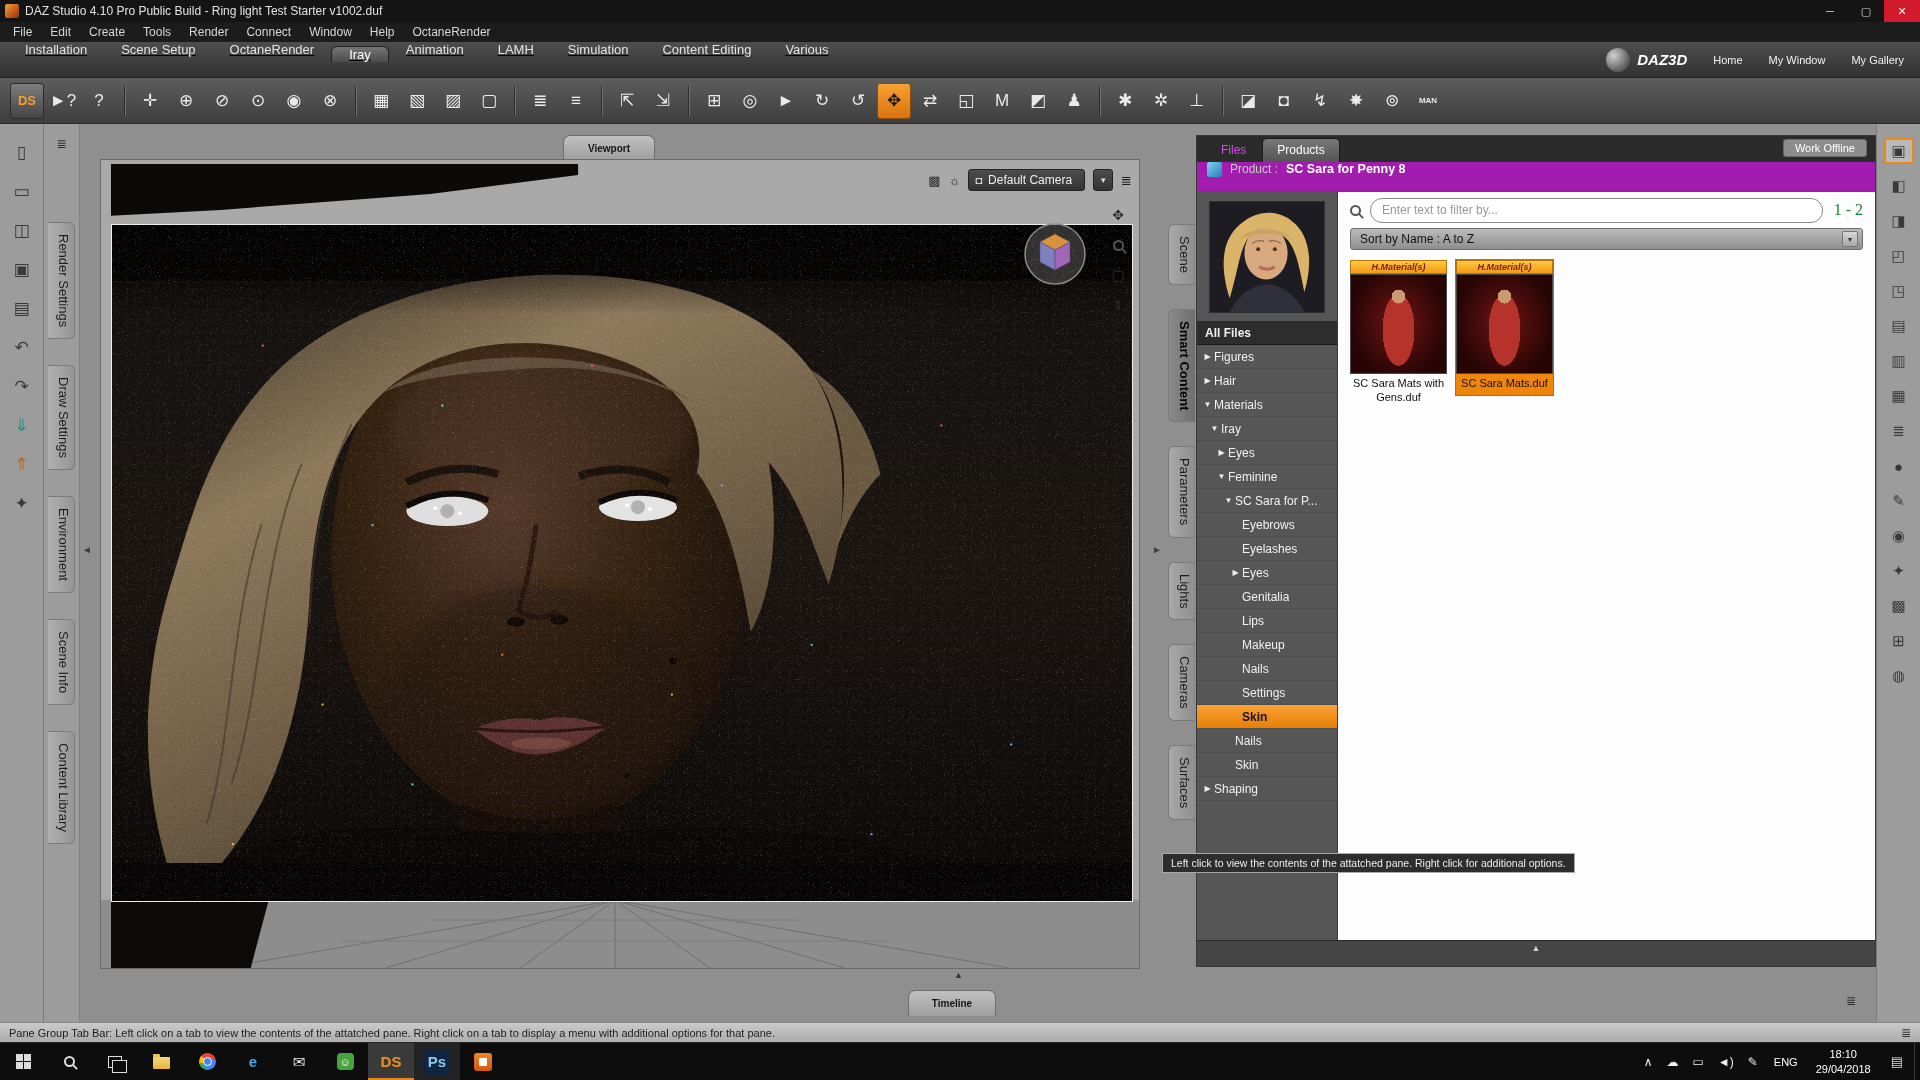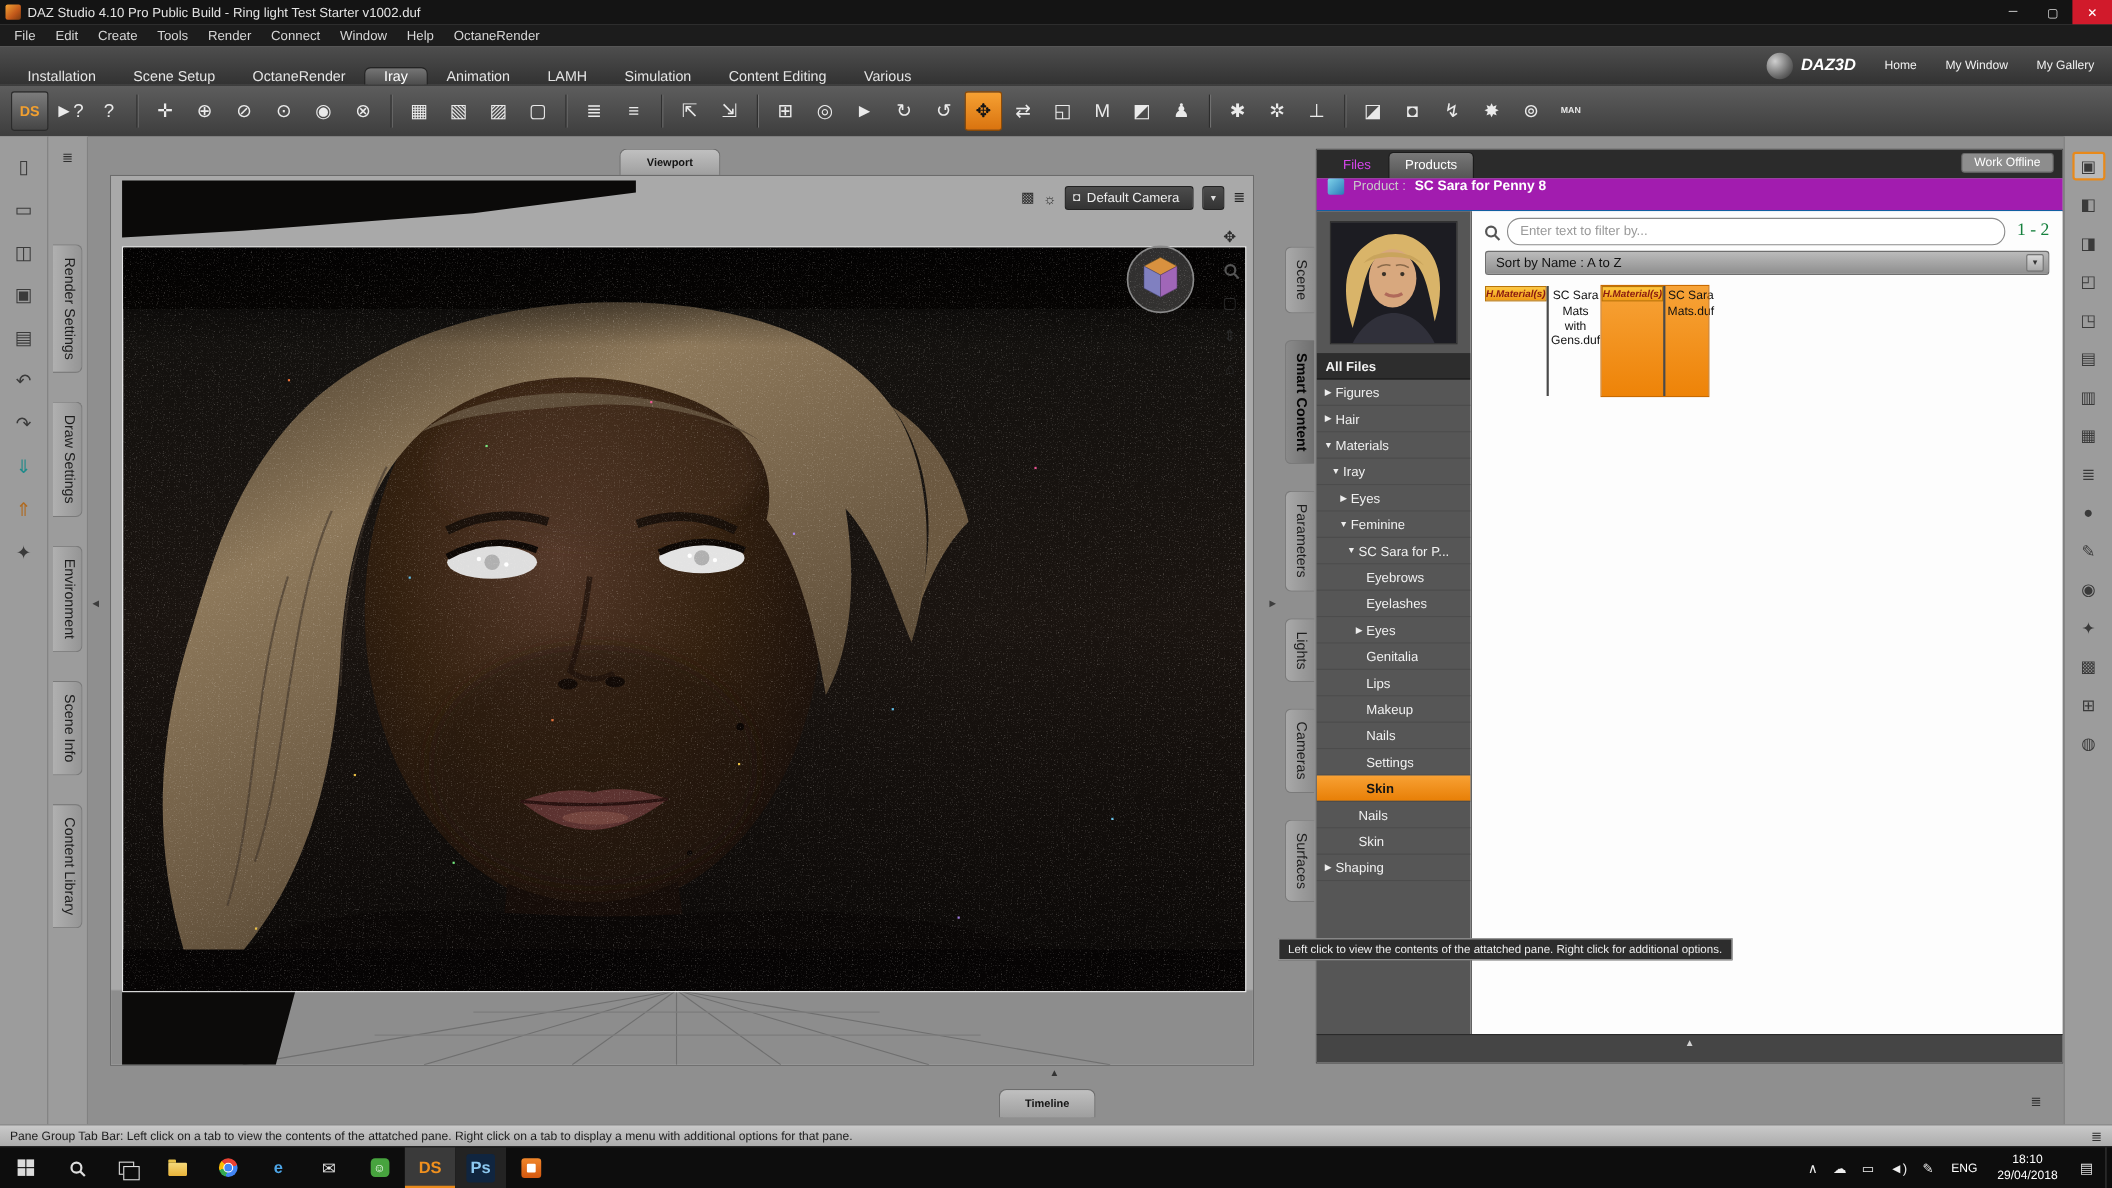--- a/index.html
+++ b/index.html
@@ -18,21 +18,21 @@
              font-size:11px; color:#ddd; }
   .win-btn.close { background:#d11a2b; color:#fff; }
 
   
   .menubar { height:20px; background:#1c1c1c; display:flex; align-items:center; padding-left:4px; }
   .menu-item { color:#d6d6d6; font-size:12px; padding:0 9px; height:100%; display:flex; align-items:center; }
 
   
   .activitybar { height:36px; background:linear-gradient(#4e4e4e,#323232); display:flex;
                  align-items:stretch; padding:0 8px; border-bottom:1px solid #202020; }
-  .atabs { display:flex; align-items:flex-end; }
+  .atabs { display:flex; align-items:flex-start;text-decoration:underline; }
   .atab { color:#e4e4e4; font-size:13px; padding:0 17px; display:flex; align-items:center; }
   .atab.active { background:linear-gradient(#757575,#4c4c4c); border:1px solid #222; border-bottom:none;
                  border-radius:6px 6px 0 0; color:#fff; margin-top:4px; }
   .brandbox { margin-left:auto; display:flex; align-items:center; gap:26px; padding-right:8px; }
   .brand { display:flex; align-items:center; gap:7px; color:#fff; font-size:15px; font-weight:bold; font-style:italic; }
   .logo-swoosh { width:24px; height:24px; border-radius:50%;
                  background:radial-gradient(circle at 32% 32%, #cfcfcf, #6a6a6a 60%, #2e2e2e); }
   .acc-links { display:flex; gap:26px; }
   .acc-link { color:#f2f2f2; font-size:11px; }
 
@@ -137,21 +137,21 @@
                   font-family:"Liberation Sans","DejaVu Sans",sans-serif; }
   .filter-input::placeholder { color:#999; }
   .range { font-size:16px; color:#15803d; padding-left:2px; white-space:nowrap;font-family:Liberation Serif, serif; }
   .sort-bar { height:22px; flex:0 0 22px; margin:0 12px; background:linear-gradient(#bbb,#8e8e8e);
               border:1px solid #6e6e6e; border-radius:3px; display:flex; align-items:center;
               padding:0 4px 0 9px; font-size:12px; color:#111; }
   .sort-chev { margin-left:auto; width:16px; height:16px; background:linear-gradient(#d8d8d8,#a8a8a8);
                border:1px solid #757575; border-radius:2px; font-size:7px; display:flex;
                align-items:center; justify-content:center; color:#333; }
   .cards { display:flex; gap:9px; padding:10px 12px; align-items:flex-start; }
-  .card { width:97px; display:flex; }
+  .card { width:97px; display:flex; flex-direction:column; }
   .card.selected { background:linear-gradient(#f7a338,#ee8307); outline:1px solid #c96a00; }
   .badge { height:14px; background:linear-gradient(#ffc940,#f09a18); color:#8a1a10; font-size:9px;
            font-style:italic; font-weight:bold; display:flex; align-items:center; justify-content:center;
            border:1px solid #b87408; }
   .thumb { height:100px; border:1px solid #4a4a4a;
            background: radial-gradient(circle 7px at 50% 22%, #c9996f 99%, transparent),
                        radial-gradient(ellipse 16px 36px at 50% 56%, #b5332a 99%, transparent),
                        radial-gradient(ellipse 62px 72px at 50% 48%, #701514, #270505 78%); }
   .cname { font-size:11px; color:#111; text-align:center; padding:3px 2px 4px; line-height:1.25; }
   .panel-bottom { height:26px; flex:0 0 26px; background:#454545; border-top:1px solid #2a2a2a;

